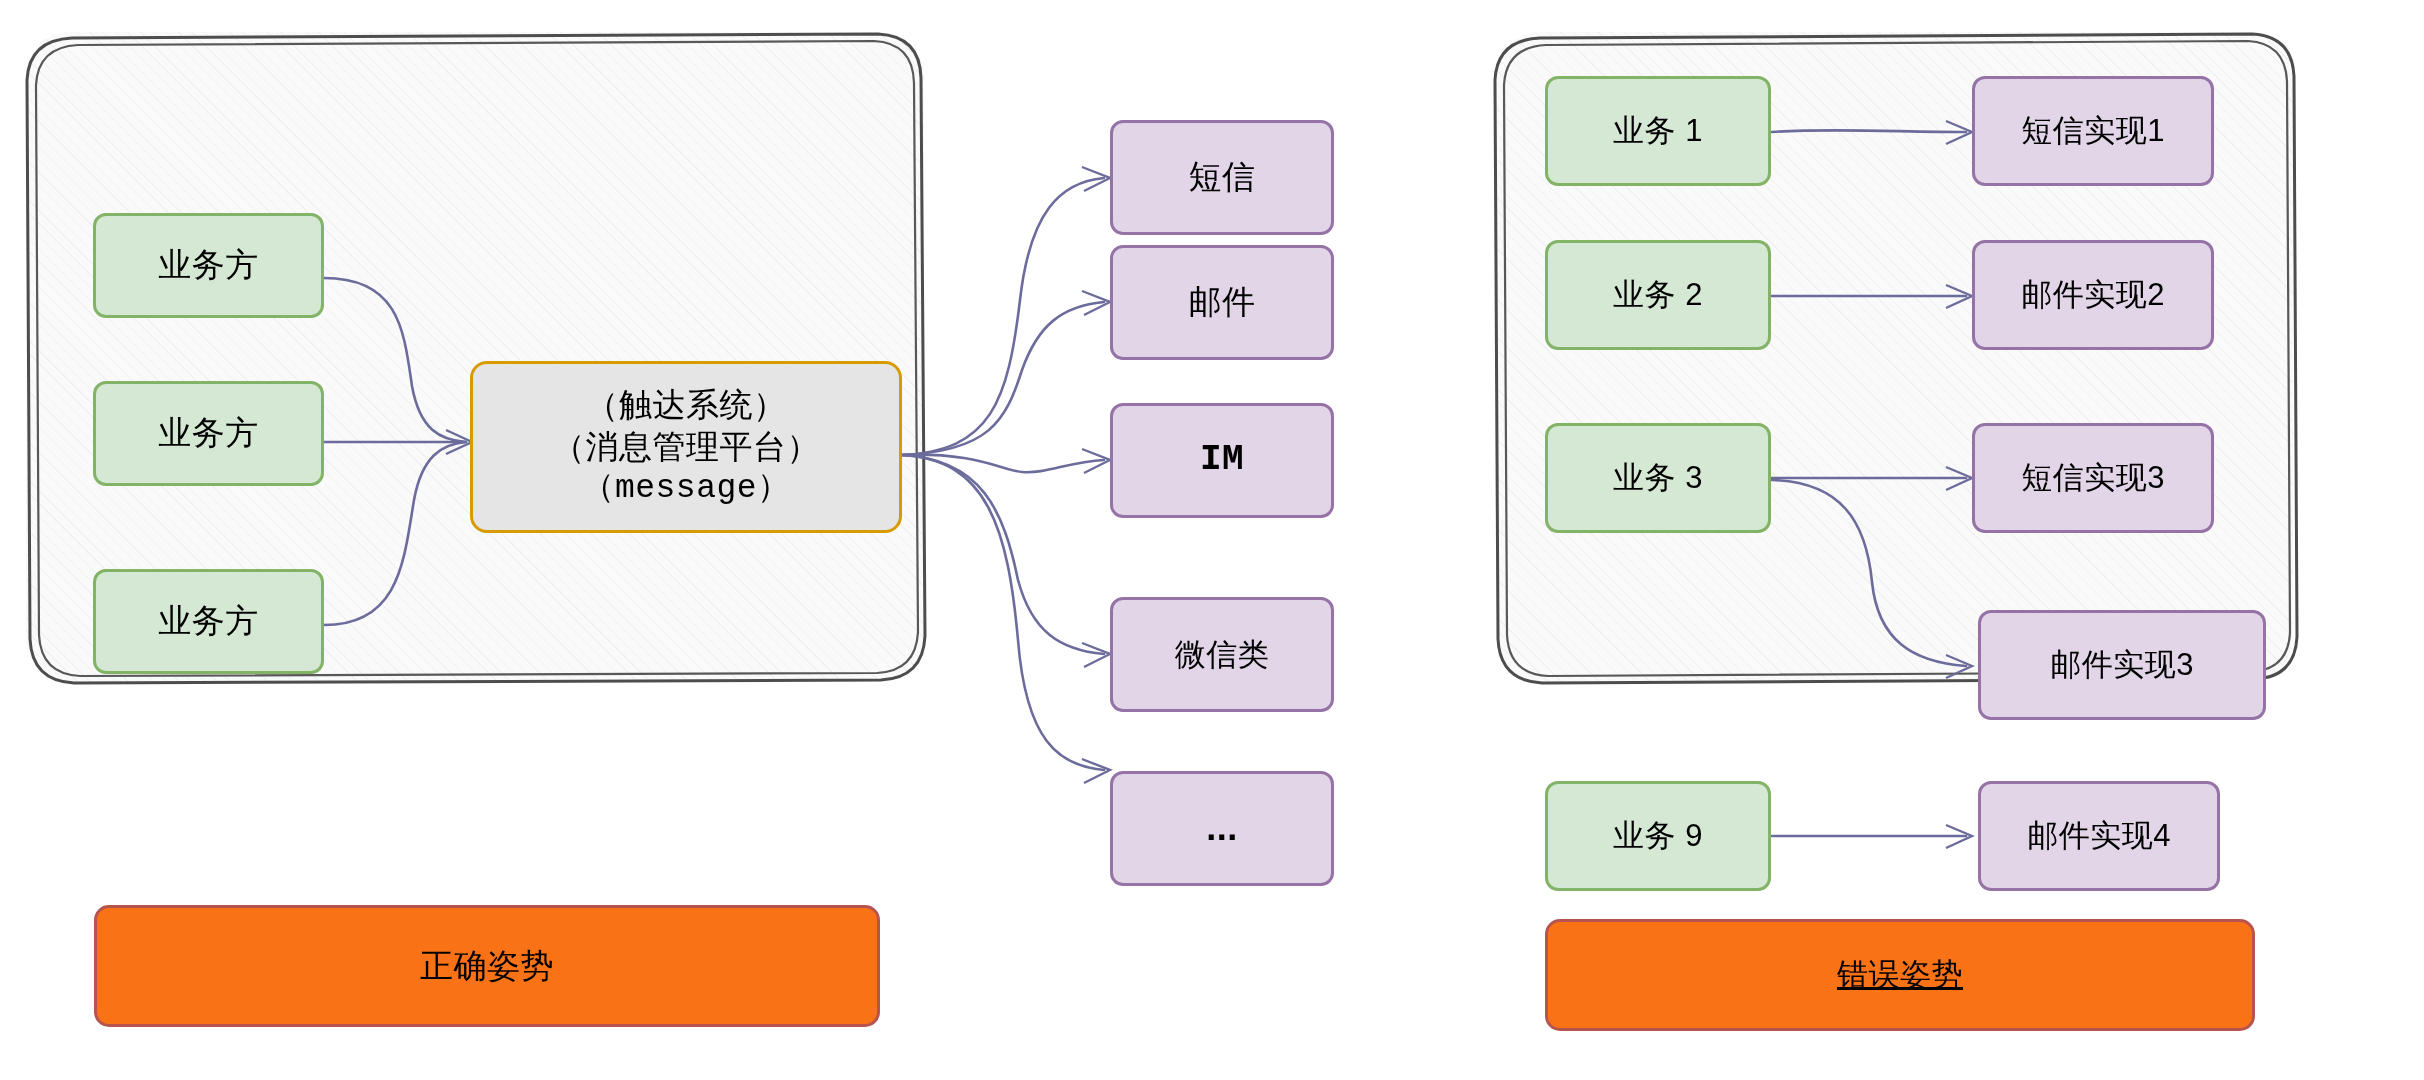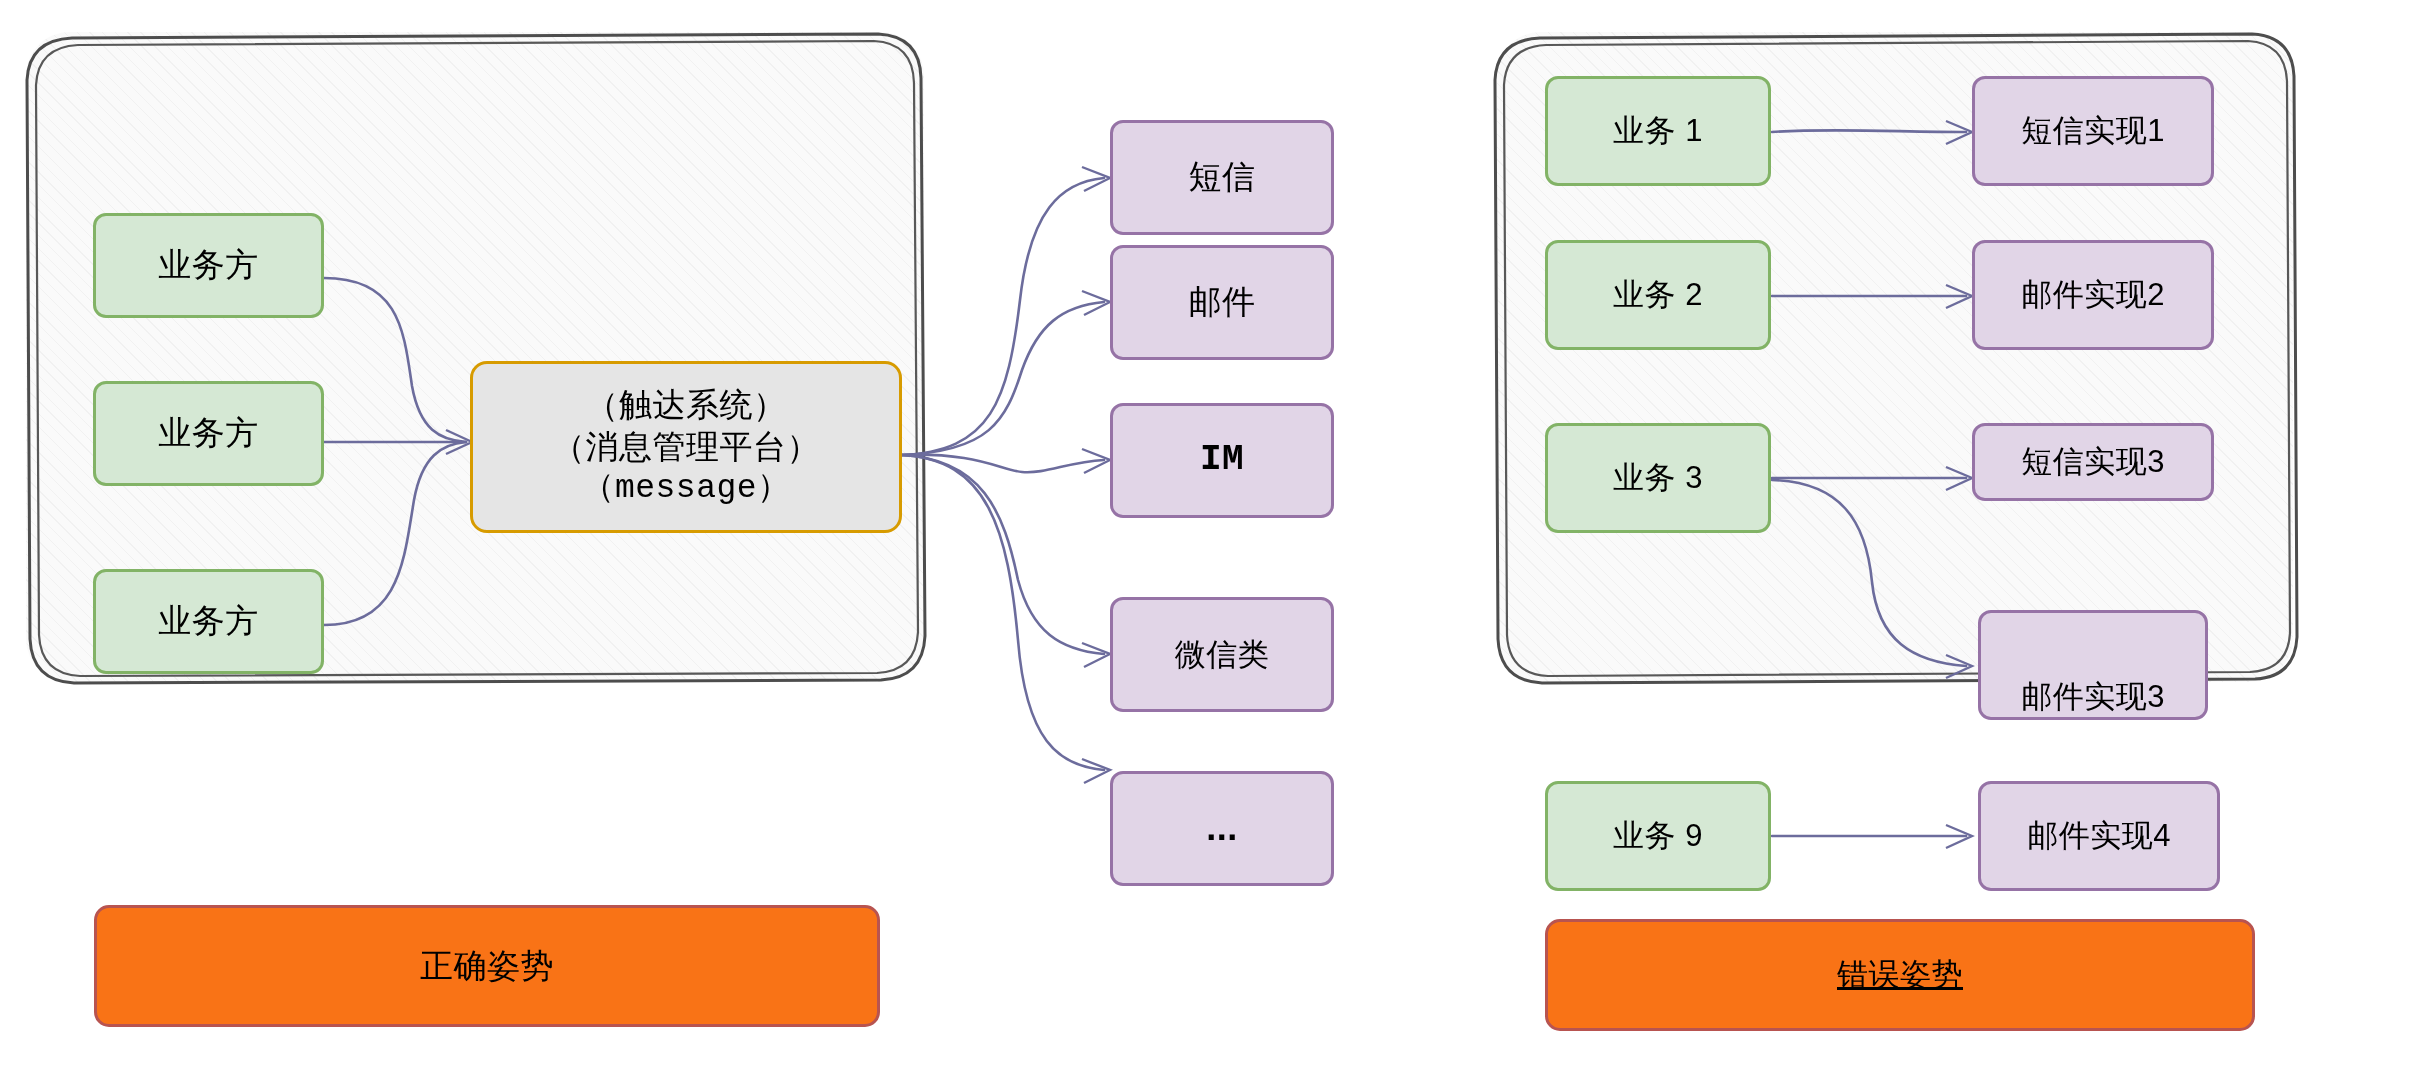--- a/index.html
+++ b/index.html
@@ -202,24 +202,24 @@
   <div class="node node-green t-31" style="left:1545px; top:781px; width:226px; height:110px;">
     <span>业务 9</span>
   </div>
 
   <div class="node node-purple t-31" style="left:1972px; top:76px; width:242px; height:110px;">
     <span>短信实现1</span>
   </div>
   <div class="node node-purple t-31" style="left:1972px; top:240px; width:242px; height:110px;">
     <span>邮件实现2</span>
   </div>
-  <div class="node node-purple t-31" style="left:1972px; top:423px; width:242px; height:78px;">
+  <div class="node node-purple t-31" style="left:1972px; top:423px; width:242px; height:110px;">
     <span>短信实现3</span>
   </div>
-  <div class="node node-purple t-31" style="left:1978px; top:610px; width:230px; height:110px;align-items:flex-end;">
+  <div class="node node-purple t-31" style="left:1978px; top:610px; width:288px; height:110px;">
     <span>邮件实现3</span>
   </div>
   <div class="node node-purple t-31" style="left:1978px; top:781px; width:242px; height:110px;">
     <span>邮件实现4</span>
   </div>
 
   <div class="node node-red t-31" style="left:1545px; top:919px; width:710px; height:112px; border-radius:15px;text-decoration:underline;">
     <span>错误姿势</span>
   </div>
 

